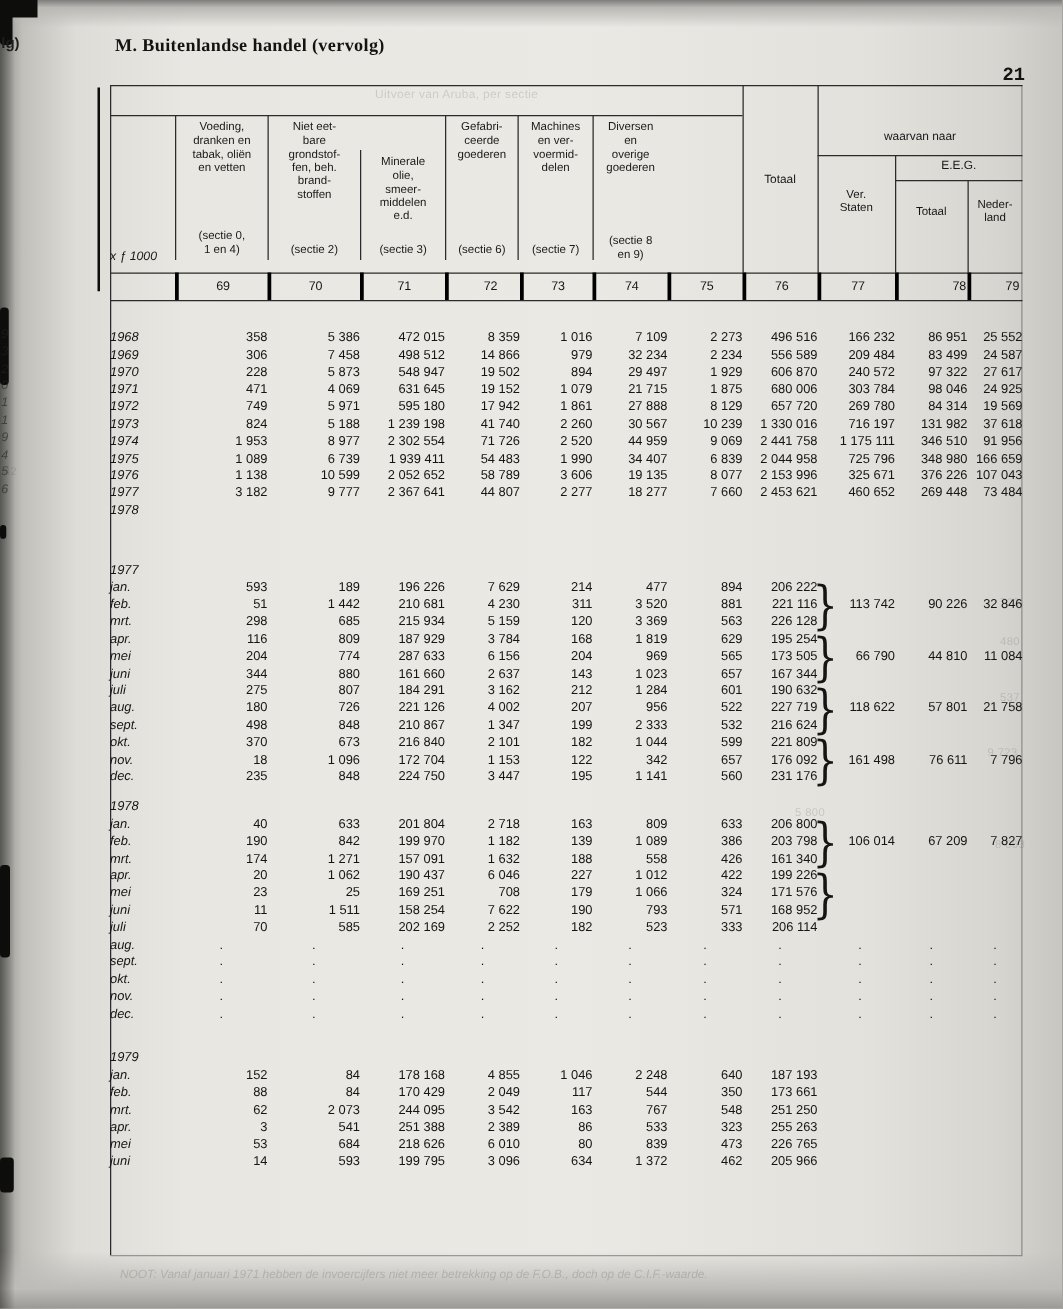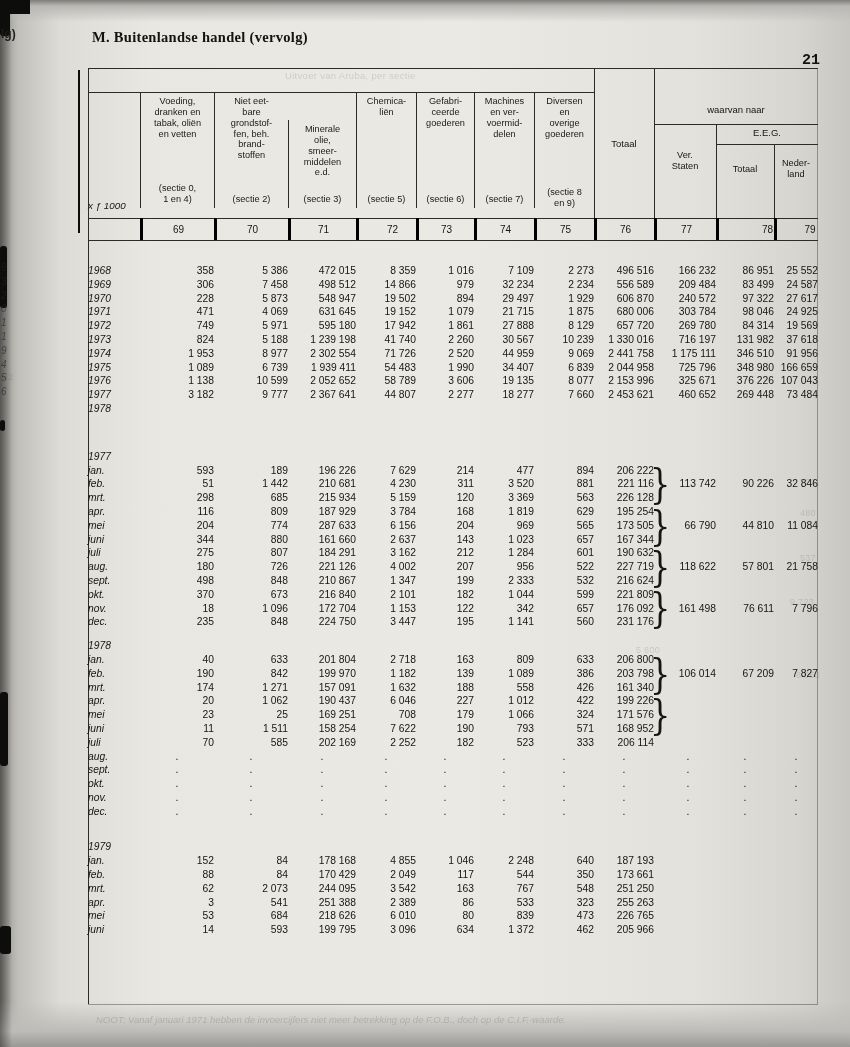--- a/index.html
+++ b/index.html
@@ -111,25 +111,20 @@
 stoffen</span>
           <span class="pre">(sectie 2)</span>
         </div>
         <div class="hcol" style="width: 68px; margin-top: 28px;">
           <span class="pre">Minerale
 olie,
 smeer-
 middelen
 e.d.</span>
           <span class="pre">(sectie 3)</span>
-        </div>
-        <div class="hcol" style="width: 60px;">
-          <span class="pre">Chemica-
-liën</span>
-          <span class="pre">(sectie 5)</span>
         </div>
         <div class="hcol" style="width: 58px;">
           <span class="pre">Gefabri-
 ceerde
 goederen</span>
           <span class="pre">(sectie 6)</span>
         </div>
         <div class="hcol" style="width: 60px;">
           <span class="pre">Machines
 en ver-
@@ -836,21 +831,21 @@
             <td class="brace"></td>
             <td class="num"></td>
             <td class="num"></td>
             <td class="num"></td>
           </tr>
         </tbody>
     </table>
   </div>
 
   <div id="ghosts">
-      <span class="ghost" style="left: 285px; top: 70px; font-size: 9.5px;">Uitvoer van Aruba, per sectie</span>
+      <span class="ghost" style="left: 300px; top: 70px; font-size: 9.5px;">Uitvoer van Aruba, per sectie</span>
       <span class="ghost" style="left: 800px; top: 477px; font-size: 9px;">722</span>
       <span class="ghost" style="left: 800px; top: 508px; font-size: 9px;">480</span>
       <span class="ghost" style="left: 800px; top: 553px; font-size: 9px;">537</span>
       <span class="ghost" style="left: 790px; top: 597px; font-size: 9px;">9 723</span>
       <span class="ghost" style="left: 636px; top: 645px; font-size: 9px;">5 800</span>
       <span class="ghost" style="left: 796px; top: 670px; font-size: 9px;">8 063</span>
       <span class="ghost" style="left: 3px; top: 372px; font-size: 9px;">42</span>
       <span class="mdig" style="top: 262px;">9</span>
       <span class="mdig" style="top: 275.8px;">3</span>
       <span class="mdig" style="top: 289.6px;">2</span>

